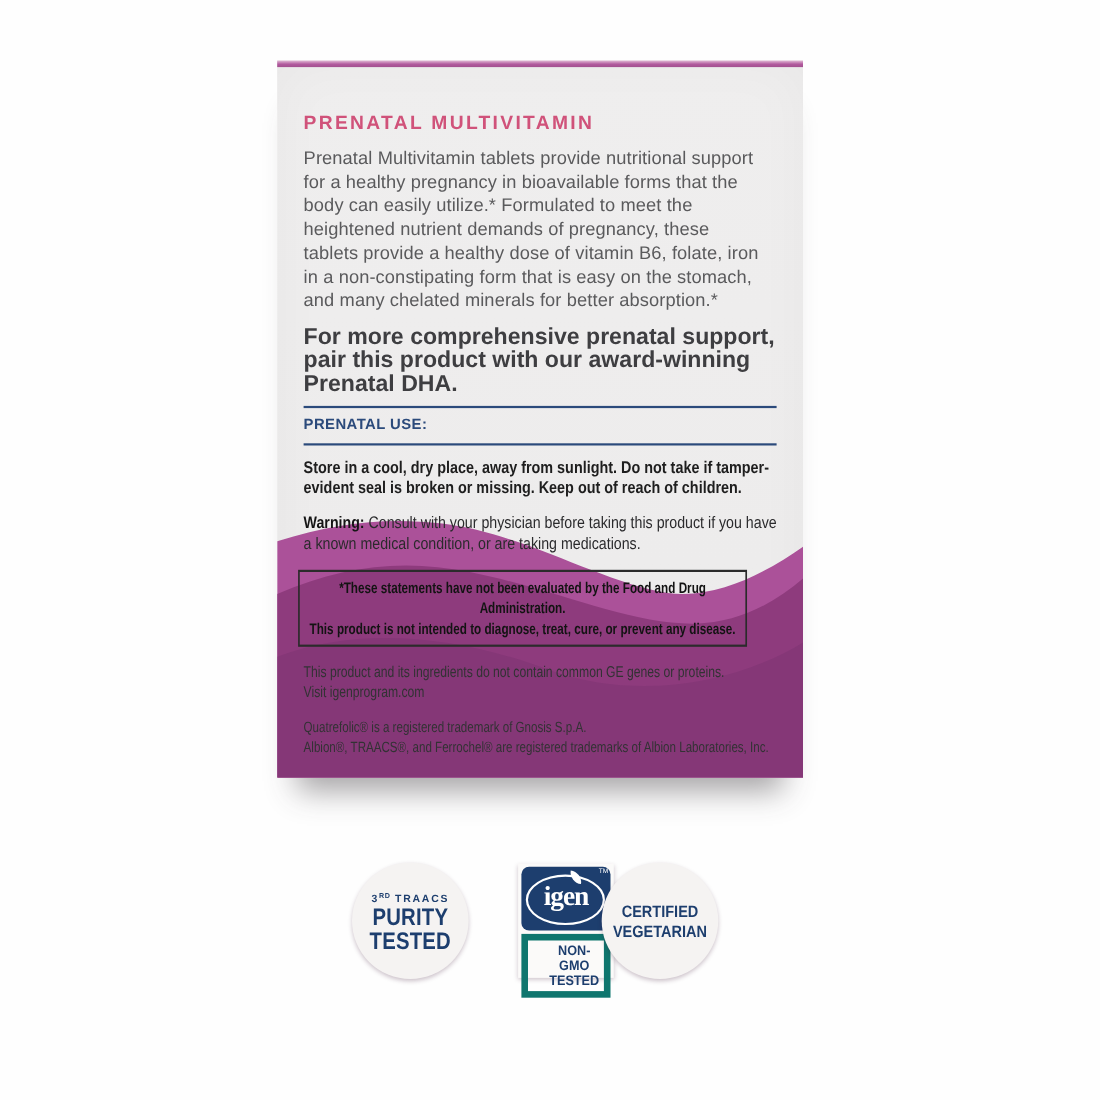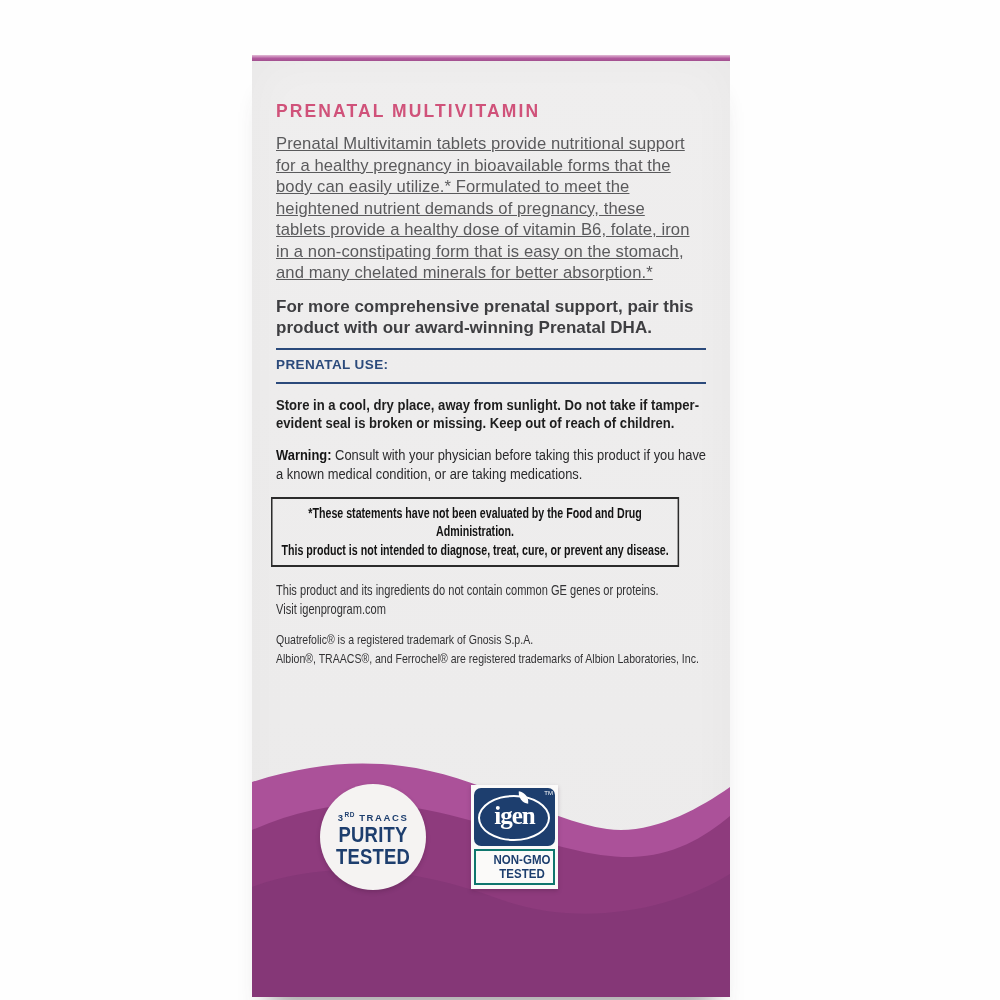--- a/index.html
+++ b/index.html
@@ -1,30 +1,30 @@
 <!DOCTYPE html>
 <html><head>
 <meta charset="utf-8">
 <style>
   html,body{margin:0;padding:0;background:#ffffff;}
   .stage{position:relative;width:1000px;height:1000px;background:#fefefe;overflow:hidden;
          font-family:"Liberation Sans",sans-serif;}
   
-  .box{position:absolute;left:252px;top:55px;width:478px;height:942px;
+  .box{position:absolute;left:252px;top:55px;width:478px;height:652px;
        background:linear-gradient(180deg,#efeeee 0%,#edecec 70%,#ecebeb 100%);
        box-shadow:0 30px 26px -18px rgba(60,55,60,.45), inset 0 0 50px rgba(0,0,0,.03);}
   .top-stripe{position:absolute;left:0;top:0;width:100%;height:6px;
        background:linear-gradient(180deg,#e2bcd6 0%,#b25a9e 55%,#a2508f 100%);}
   
   .content{position:absolute;left:0;top:0;width:100%;box-sizing:border-box;
            padding:46px 24px 0 24px;z-index:3;}
   .heading{margin:0;font-size:17.5px;font-weight:700;letter-spacing:2.1px;
            color:#d0527a;}
-  .desc{margin:11px 16px 0 0;font-size:16.6px;line-height:21.5px;color:#5a5a5c;letter-spacing:.1px;text-decoration:underline;}
-  .callout{margin:12px 0 0 0;font-size:17px;font-weight:700;line-height:21px;color:#3e3e41;}
+  .desc{margin:11px 16px 0 0;font-size:16.6px;line-height:21.5px;color:#5a5a5c;letter-spacing:.1px;}
+  .callout{margin:12px 0 0 0;font-size:21px;font-weight:700;line-height:21px;color:#3e3e41;}
   .rule{height:0;border-top:2px solid #2b4a7b;margin-top:10px;}
   .sug-label{margin-top:7px;font-size:13.5px;font-weight:700;letter-spacing:.4px;color:#2b4a7b;}
   .sug-text{margin:2px 0 0 0;font-size:16.5px;line-height:21px;color:#5a5a5c;}
   
   .condA{transform:scaleX(.85);transform-origin:0 0;width:506px;}
   .condB{transform:scaleX(.78);transform-origin:0 0;width:551px;}
   .fda-wrap{transform:scaleX(.76);transform-origin:0 0;width:537px;margin-top:13px;margin-left:-5px;}
   .storage{margin:12px 0 0 0;font-size:15.4px;font-weight:700;line-height:18.8px;color:#1e1e1e;}
   .warning{margin:13px 0 0 0;font-size:15.2px;line-height:18.8px;color:#2a2a2c;}
   .warning .wlabel{font-weight:700;color:#151515;}
@@ -51,21 +51,21 @@
          background:#fbfaf9;box-sizing:border-box;padding:3px;box-shadow:0 2px 4px rgba(60,20,50,.25);margin-left:24px;}
   .igen-top{position:relative;height:58px;background:#1d3e6e;border-radius:7px;}
   .igen-ellipse{position:absolute;left:4px;top:7px;width:68px;height:42px;
          border:2.5px solid #ffffff;border-radius:50%;}
   .igen-word{position:absolute;left:0;top:14px;width:100%;text-align:center;
          font-family:"Liberation Serif",serif;font-size:25px;font-weight:700;
          letter-spacing:-1px;color:#ffffff;}
   .igen-tm{position:absolute;right:2px;top:2px;font-size:6px;color:#ffffff;}
   .igen-leaf{position:absolute;left:44px;top:4px;width:11px;height:11px;background:#ffffff;
          border-radius:0 100% 0 100%;transform:rotate(8deg);}
-  .igen-bottom{margin-top:3px;border:2px solid #0f766e;text-align:center;
+  .igen-bottom{margin-top:3px;border:6px solid #0f766e;text-align:center;
          color:#1d3e6e;font-weight:800;font-size:12.5px;line-height:13.5px;
          padding:3px 0 2px 15px;}
   .igen-bottom .nline{transform:scaleX(.92);transform-origin:50% 0;}
 </style>
 </head>
 <body>
 
 <div class="stage">
   <div class="box">
     <div class="top-stripe"></div>
@@ -126,16 +126,20 @@
           <div class="igen-leaf"></div>
           <div class="igen-word">igen</div>
           <div class="igen-tm">TM</div>
         </div>
         <div class="igen-bottom">
           <div class="nline">NON-GMO</div>
           <div class="nline">TESTED</div>
         </div>
       </div>
 
+      <div class="circle-badge badge-veg">
+        <div class="v-line">CERTIFIED</div>
+        <div class="v-line">VEGETARIAN</div>
+      </div>
 
     </div>
   </div>
 </div>
 
 </body></html>

